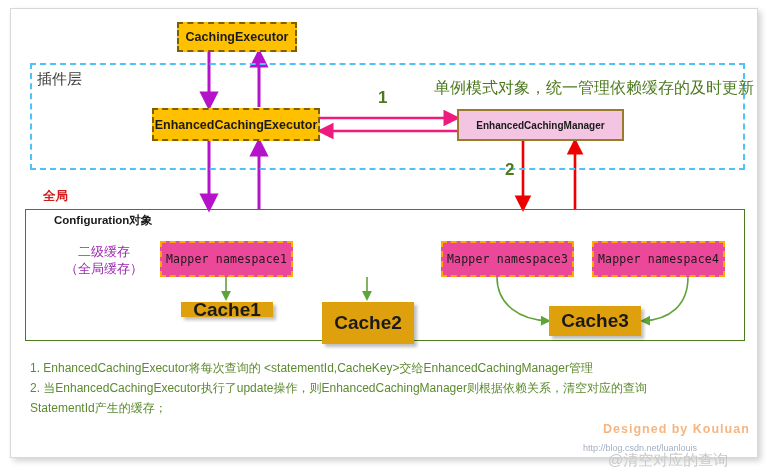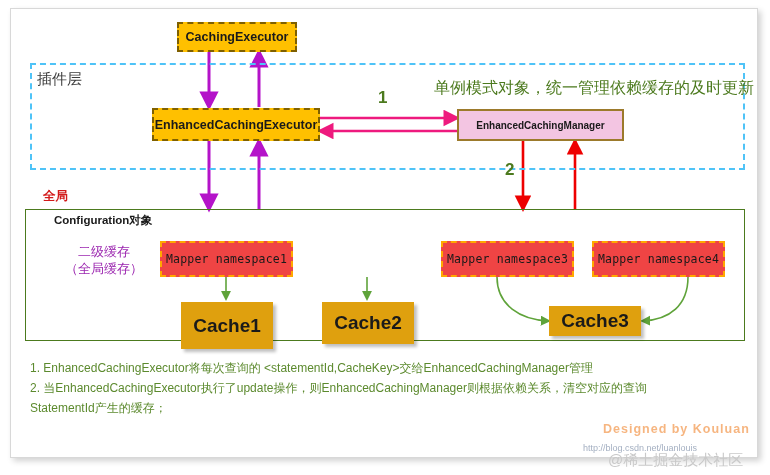--- a/index.html
+++ b/index.html
@@ -42,21 +42,21 @@
 
   .node-manager{
     background:#F3C5E2;
     border:2px solid #9c7a2b;
     color:#1a1a1a;
     font-weight:bold;
     font-size:10px;
   }
 
   .node-mapper{
-    background:#ef4444;
+    background:#ec4899;
     border:2px dashed #FFA800;
     color:#1a1a1a;
     font-family:"DejaVu Sans Mono","Liberation Mono",monospace;
     font-size:11.5px;
     letter-spacing:.2px;
   }
 
   .node-cache{
     background:#DFA00E;
     border:1px solid #DFA00E;
@@ -243,33 +243,33 @@
   <div class="node node-mapper" style="left:160px;top:241px;width:133px;height:36px;">
     <span>Mapper  namespace1</span>
   </div>
   <div class="node node-mapper" style="left:441px;top:241px;width:133px;height:36px;">
     <span>Mapper  namespace3</span>
   </div>
   <div class="node node-mapper" style="left:592px;top:241px;width:133px;height:36px;">
     <span>Mapper  namespace4</span>
   </div>
 
-  <div class="node node-cache" style="left:181px;top:302px;width:92px;height:47px;">
+  <div class="node node-cache" style="left:181px;top:302px;width:92px;height:15px;">
     <span>Cache1</span>
   </div>
   <div class="node node-cache" style="left:322px;top:302px;width:92px;height:42px;">
     <span>Cache2</span>
   </div>
   <div class="node node-cache" style="left:549px;top:306px;width:92px;height:30px;text-align:center;">
     <span>Cache3</span>
   </div>
 
   <div class="bottom-notes" style="left:30px;top:358px;width:710px;">
     <div>1. EnhancedCachingExecutor将每次查询的 &lt;statementId,CacheKey&gt;交给EnhancedCachingManager管理</div>
     <div>2. 当EnhancedCachingExecutor执行了update操作，则EnhancedCachingManager则根据依赖关系，清空对应的查询</div>
     <div>StatementId产生的缓存；</div>
   </div>
 
   <div class="wm-designed" style="left:603px;top:422px;">Designed by Kouluan</div>
   <div class="wm-url" style="left:583px;top:443px;">http://blog.csdn.net/luanlouis</div>
-  <div class="wm-juejin" style="left:608px;top:451px;">@稀土掘金技术社区</div>
+  <div class="wm-juejin" style="left:608px;top:451px;">@清空对应的查询</div>
 
 </div>
 
 </body></html>

